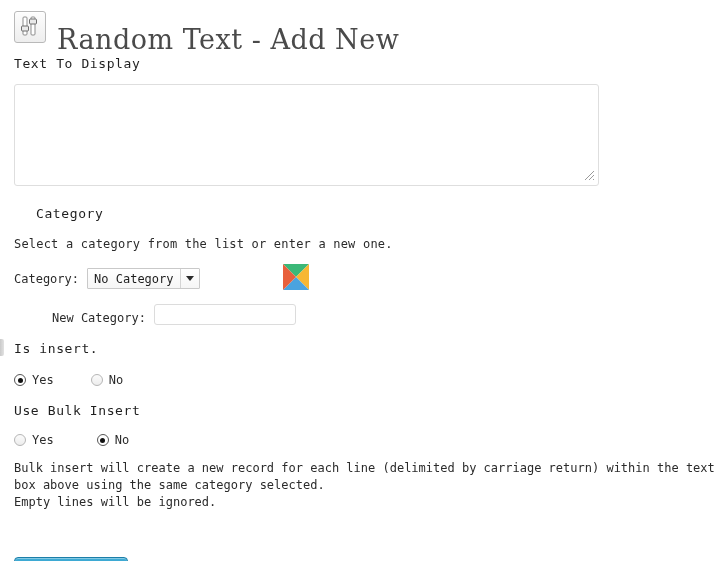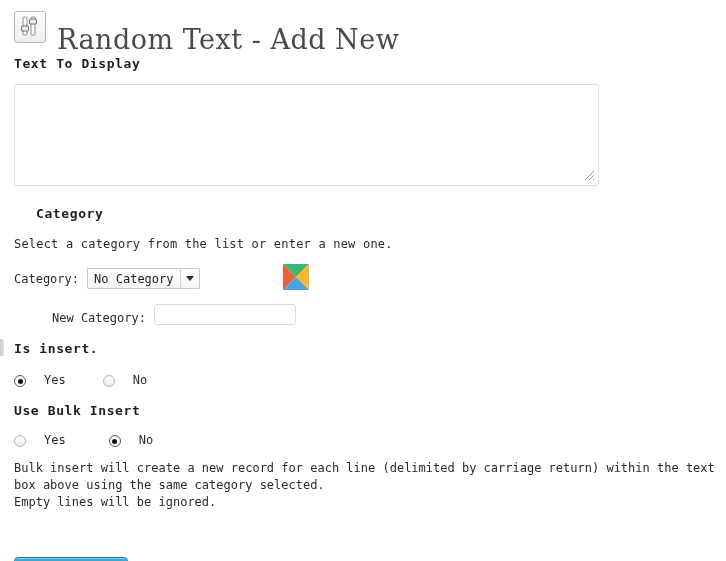--- a/index.html
+++ b/index.html
@@ -56,21 +56,21 @@
     letter-spacing: .5px;
     white-space: nowrap;
     line-height: 1;
     margin-top: 43px;
   }
 
   
   .section-heading {
     font-family: "DejaVu Sans Mono", "Liberation Mono", monospace;
     font-size: 13px;
-    font-weight: bold;
+    font-weight: normal;
     color: #1f1f1f;
     margin: 0;
     letter-spacing: .6px;
   }
   .h-text-display { position: absolute; left: 14px; top: 56px; }
   .h-category     { position: absolute; left: 14px; top: 206px; margin-left: 22px; }
   .h-is-visible   { position: absolute; left: 14px; top: 341px; }
   .h-bulk-insert  { position: absolute; left: 14px; top: 403px; }
 
   
@@ -185,23 +185,22 @@
   .radio-row {
     position: absolute;
     display: flex;
     align-items: center;
   }
   .radio-row.visible-row { left: 14px; top: 373px; }
   .radio-row.bulk-row    { left: 14px; top: 433px; }
 
   .radio-item {
     display: flex;
-    align-items: flex-end;
+    align-items: center;
     cursor: pointer;
-    gap: 12px;
   }
   .radio-item.gap-yes { margin-right: 37px; }
   .radio-item.gap-yes-bulk { margin-right: 43px; }
 
   .radio-dot {
     width: 12px;
     height: 12px;
     border-radius: 50%;
     border: 1px solid #b6b6b6;
     background: linear-gradient(to bottom, #fbfbfb, #ededed);

